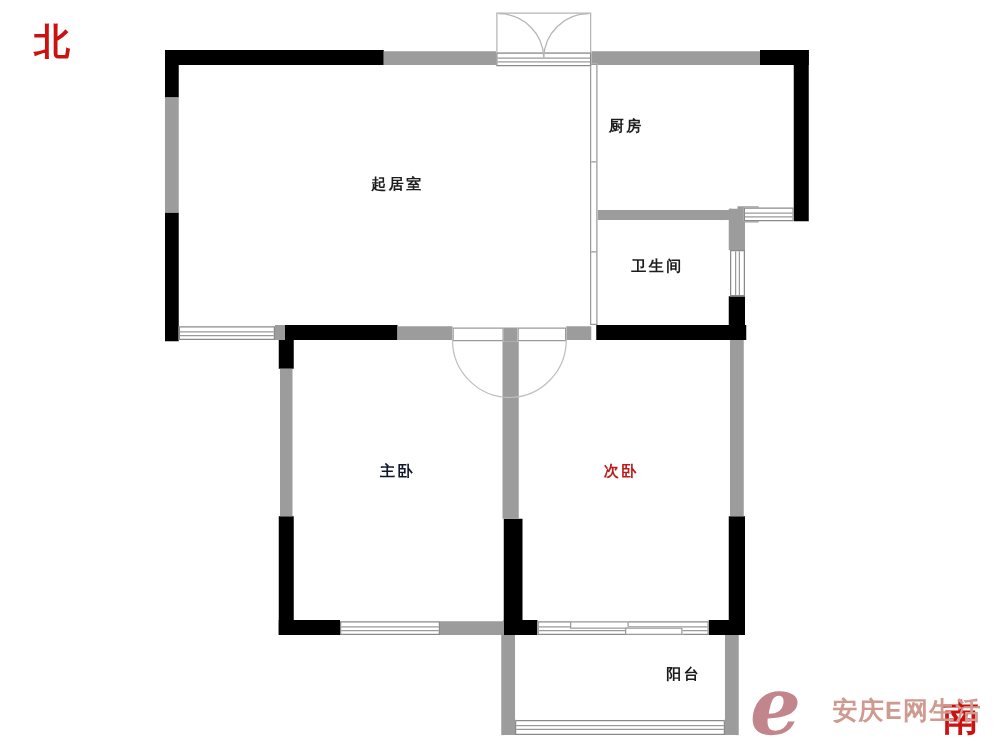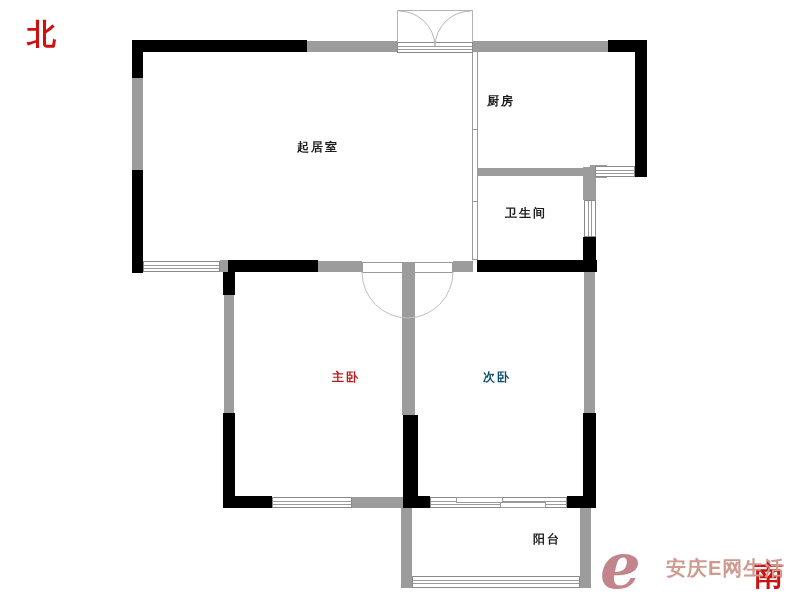--- a/index.html
+++ b/index.html
@@ -96,22 +96,22 @@
     <path d="M 362 272 A 46 46 0 0 0 408 318" fill="none" stroke="#c0c0c0" stroke-width="1"></path>
     <path d="M 453 272 A 46 46 0 0 1 408 318" fill="none" stroke="#c0c0c0" stroke-width="1"></path>
     <path d="M 402 588 L 413 576" stroke="#9c9c9c" stroke-width="1"></path>
     <path d="M 590 588 L 579 576" stroke="#9c9c9c" stroke-width="1"></path>
     <path d="M 577 176 L 585 167" stroke="#9c9c9c" stroke-width="1"></path>
   </svg>
 
   <div class="room-label" style="left: 278px; top: 139px; color: rgb(28, 28, 28); margin-left: 19px;">起居室</div>
   <div class="room-label" style="left: 487px; top: 93px; color: rgb(28, 28, 28);">厨房</div>
   <div class="room-label" style="left: 505px; top: 205px; color: rgb(28, 28, 28);">卫生间</div>
-  <div class="room-label" style="left: 304px; top: 369px; color: #b91c1c; margin-left: 28px;">主卧</div>
-  <div class="room-label" style="left: 483px; top: 369px; color: #0c4a6e;">次卧</div>
+  <div class="room-label" style="left: 304px; top: 369px; color: #0f172a;">主卧</div>
+  <div class="room-label" style="left: 483px; top: 369px; color: #b91c1c;">次卧</div>
   <div class="room-label" style="left: 485px; top: 531px; color: rgb(28, 28, 28); padding-left: 48px;">阳台</div>
 
   <div class="compass" style="left: 27px; top: 20px; color: rgb(204, 17, 17);">北</div>
   <div class="compass" style="left: 754px; top: 561px; color: rgb(204, 17, 17);">南</div>
 
   <div class="wm-e" style="color: rgb(194, 133, 139);">e</div>
   <div class="wm-text" style="color: rgb(207, 155, 144);">安庆E网生活</div>
   <div class="wm-url" style="color: rgb(201, 162, 162);">www.aqlife.com</div>
 
 </div>

